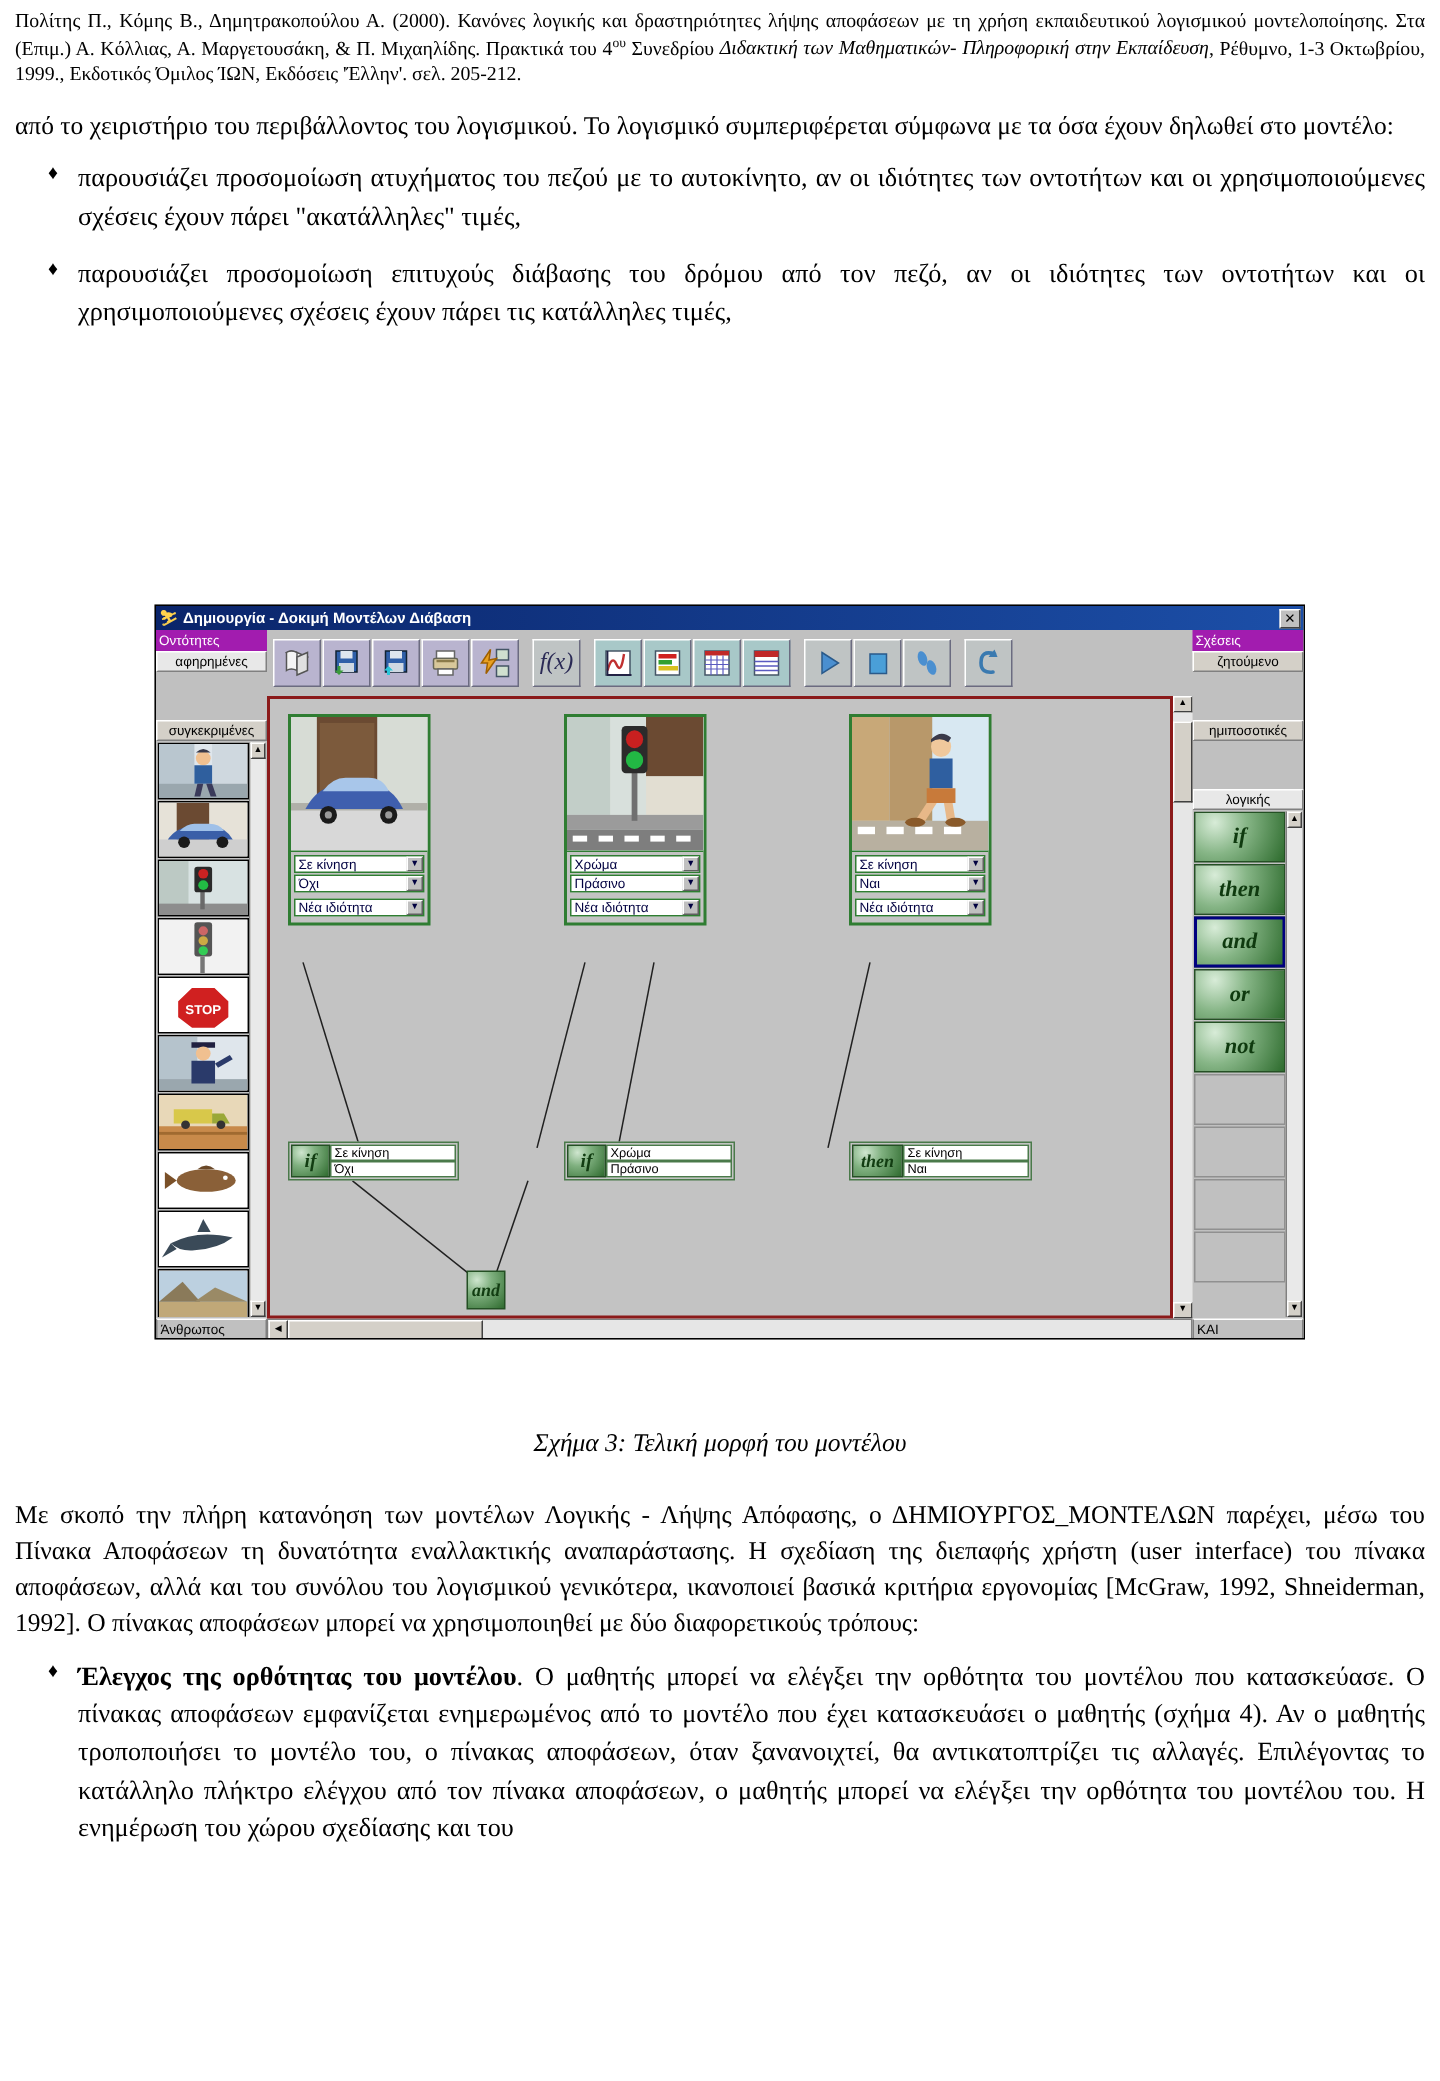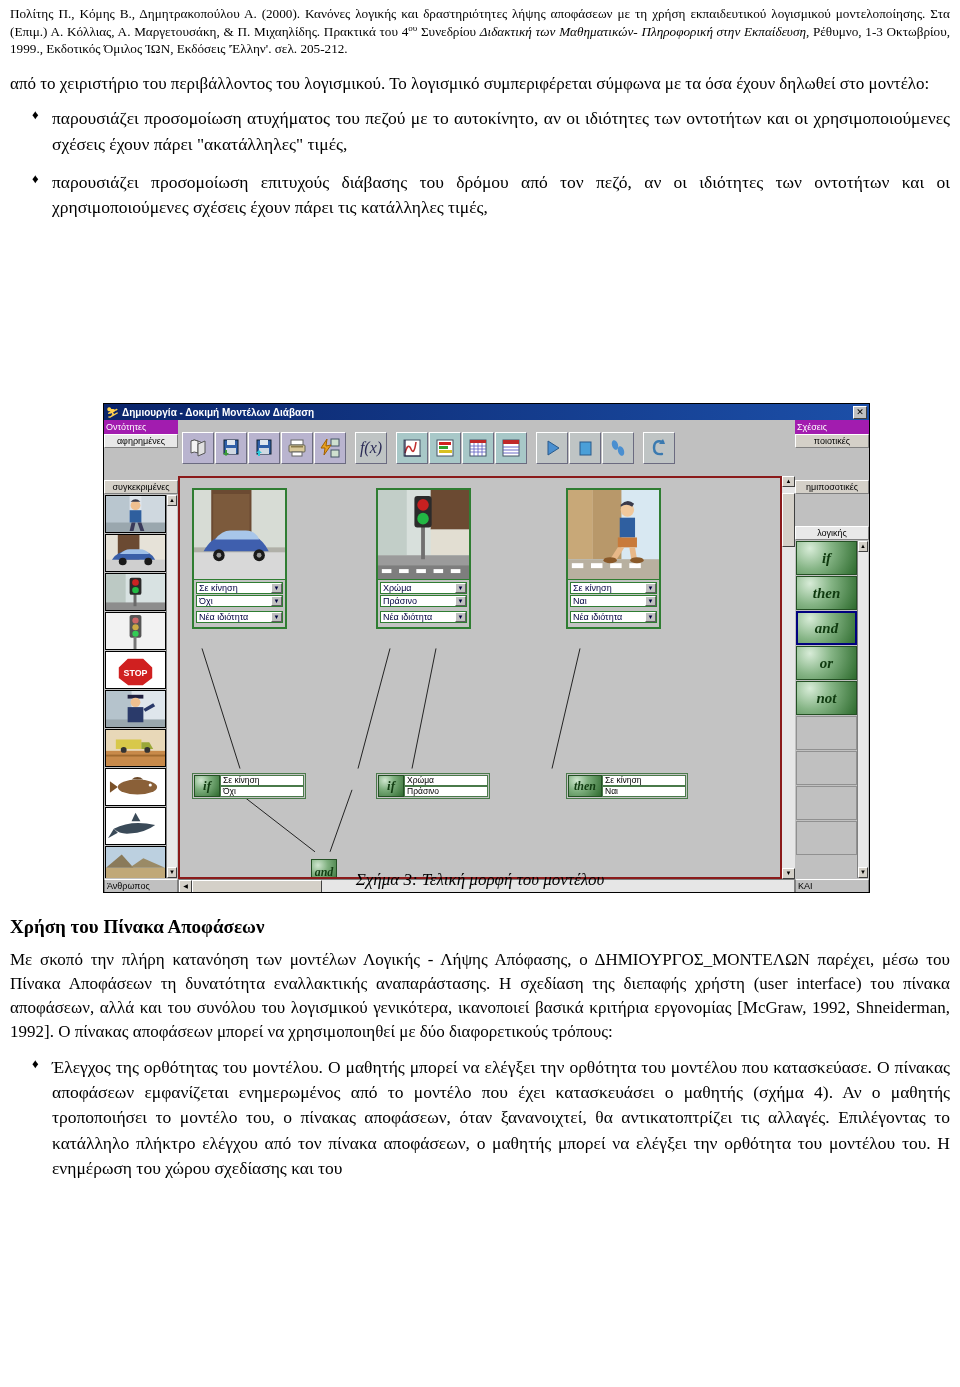--- a/index.html
+++ b/index.html
@@ -42,21 +42,21 @@
     padding-left: 42px;
     margin-bottom: 13px;
   }
   ul.bullets li::before {
     content: "\2666";
     position: absolute;
     left: 22px;
     top: 0px;
     font-size: 13px;
   }
-  ul.bullets li b { font-weight: normal; }
+  ul.bullets li b { font-weight: bold; }
 
   .fig-caption {
     text-align: center;
     font-style: italic;
     font-size: 17px;
     margin: 14px 0 26px 0;
   }
 
   h2.section-head {
     font-size: 19px;
@@ -185,21 +185,21 @@
     line-height: 13px;
     padding-left: 2px;
     white-space: nowrap;
     overflow: hidden;
   }
 
   
   .center-col { flex: 1; display: flex; flex-direction: column; min-width: 0; }
 
   .toolbar {
-    height: 56px;
+    height: 44px;
     background: #c0c0c0;
     display: flex;
     align-items: center;
     padding: 2px 4px;
     gap: 0px;
   }
   .tb-group { display: flex; gap: 1px; margin-right: 9px; }
   .tb-btn {
     width: 32px; height: 32px;
     background: #b9b4cf;
@@ -809,21 +809,21 @@
           <div class="hb">◀</div>
           <div class="hthumb"></div>
         </div>
       </div>
 
     </div>
 
     <div class="panel">
       <div class="panel-head">Σχέσεις</div>
       <div class="panel-tabs">
-        <div class="panel-tab">ποιοτικές</div>
+        <div class="panel-tab">ζητούμενο</div>
         <div class="panel-tab">ημιποσοτικές</div>
         <div class="panel-tab active">λογικής</div>
       </div>
       <div class="palette-wrap">
         <div class="palette">
           <div class="logic-btn">if</div>
           <div class="logic-btn">then</div>
           <div class="logic-btn sel">and</div>
           <div class="logic-btn">or</div>
           <div class="logic-btn">not</div>
@@ -837,25 +837,24 @@
           <div class="sc-track"></div>
           <div class="sc-btn">▼</div>
         </div>
       </div>
       <div class="panel-status">ΚΑΙ</div>
     </div>
 
   </div>
 </div>
 
-<div style="position:absolute; left:10px; top:856px; width:940px;">
+<div style="position:absolute; left:10px; top:938px; width:940px;">
 
   <div class="fig-caption">Σχήμα 3: Τελική μορφή του μοντέλου</div>
 
-  <h2 class="section-head">Χρήση του Πίνακα Αποφάσεων</h2>
 
   <p class="body-par">Με σκοπό την πλήρη κατανόηση των μοντέλων Λογικής - Λήψης Απόφασης, ο ΔΗΜΙΟΥΡΓΟΣ_ΜΟΝΤΕΛΩΝ παρέχει, μέσω του Πίνακα Αποφάσεων τη δυνατότητα εναλλακτικής αναπαράστασης. Η σχεδίαση της διεπαφής χρήστη (user interface) του πίνακα αποφάσεων, αλλά και του συνόλου του λογισμικού γενικότερα, ικανοποιεί βασικά κριτήρια εργονομίας [McGraw, 1992, Shneiderman, 1992]. Ο πίνακας αποφάσεων μπορεί να χρησιμοποιηθεί με δύο διαφορετικούς τρόπους:</p>
 
   <ul class="bullets">
     <li><b>Έλεγχος της ορθότητας του μοντέλου</b><span>. Ο μαθητής μπορεί να ελέγξει την ορθότητα του μοντέλου που κατασκεύασε. Ο πίνακας αποφάσεων εμφανίζεται ενημερωμένος από το μοντέλο που έχει κατασκευάσει ο μαθητής (σχήμα 4). Αν ο μαθητής τροποποιήσει το μοντέλο του, ο πίνακας αποφάσεων, όταν ξανανοιχτεί, θα αντικατοπτρίζει τις αλλαγές. Επιλέγοντας το κατάλληλο πλήκτρο ελέγχου από τον πίνακα αποφάσεων, ο μαθητής μπορεί να ελέγξει την ορθότητα του μοντέλου του. Η ενημέρωση του χώρου σχεδίασης και του</span></li>
   </ul>
 
 </div>
 
 </body></html>

